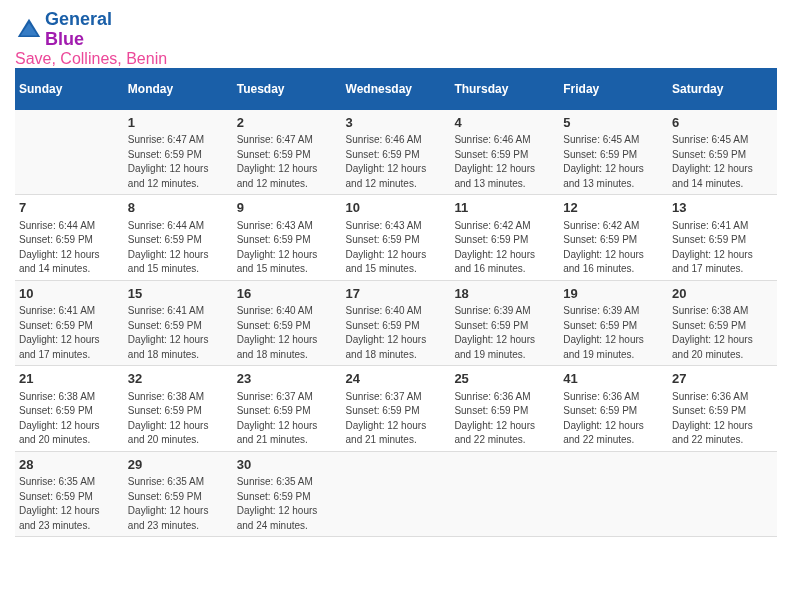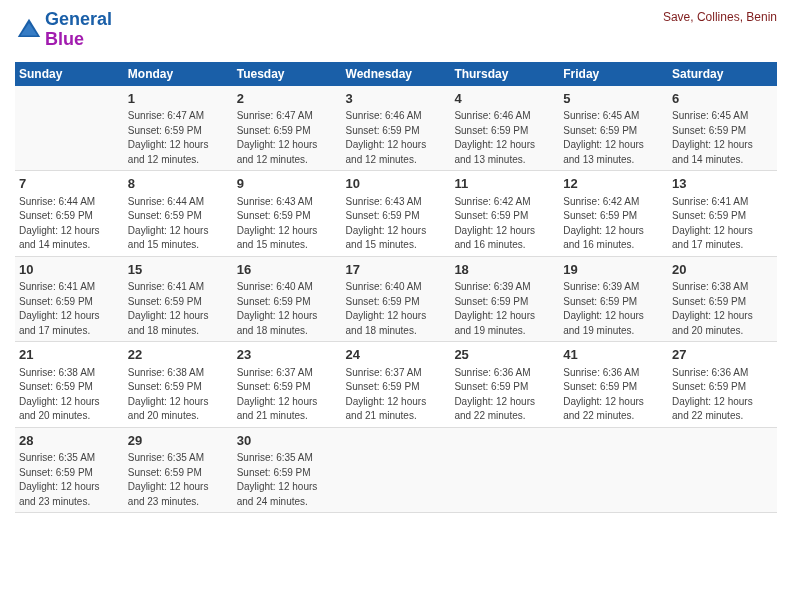--- a/index.html
+++ b/index.html
@@ -11,21 +11,22 @@
       overflow: hidden;
     }
     .container {
       width: 792px;
       padding: 10px 15px 10px 15px;
     }
     .header {
       display: flex;
       justify-content: space-between;
       align-items: flex-start;
-      margin-bottom: 12px;
+      margin-bottom: 0;
+      flex-direction: column;
     }
     .logo {
       display: flex;
       align-items: center;
     }
     .logo-text {
       font-size: 18px;
       font-weight: bold;
       color: #333;
       line-height: 1.1;
@@ -40,32 +41,32 @@
     }
     .title-block {
       text-align: right;
     }
     .month-title {
       font-size: 32px;
       font-weight: bold;
       color: #333;
     }
     .location {
-      font-size: 12px;
-      color: #7f1d1d;
+      font-size: 16px;
+      color: #ec4899;
     }
     table {
       width: 100%;
       border-collapse: collapse;
       font-size: 11px;
     }
     thead tr th {
       background-color: #1a5fa8;
       color: #fff;
-      padding: 5px 4px;
+      padding: 14px 4px;
       text-align: left;
       font-size: 12px;
       font-weight: bold;
     }
     tbody tr {
       border-bottom: 1px solid #ddd;
     }
     tbody tr:nth-child(odd) {
       background-color: #f9f9f9;
     }
@@ -211,21 +212,21 @@
           <td><span class="day-num">20</span><span class="day-info" style="white-space: pre-line;">Sunrise: 6:38 AM
 Sunset: 6:59 PM
 Daylight: 12 hours
 and 20 minutes.</span></td>
         </tr>
         <tr>
           <td><span class="day-num">21</span><span class="day-info" style="white-space: pre-line;">Sunrise: 6:38 AM
 Sunset: 6:59 PM
 Daylight: 12 hours
 and 20 minutes.</span></td>
-          <td><span class="day-num">22</span><span class="day-info" style="white-space: pre-line;">Sunrise: 6:38 AM
+          <td><span class="day-num">32</span><span class="day-info" style="white-space: pre-line;">Sunrise: 6:38 AM
 Sunset: 6:59 PM
 Daylight: 12 hours
 and 20 minutes.</span></td>
           <td><span class="day-num">23</span><span class="day-info" style="white-space: pre-line;">Sunrise: 6:37 AM
 Sunset: 6:59 PM
 Daylight: 12 hours
 and 21 minutes.</span></td>
           <td><span class="day-num">24</span><span class="day-info" style="white-space: pre-line;">Sunrise: 6:37 AM
 Sunset: 6:59 PM
 Daylight: 12 hours

